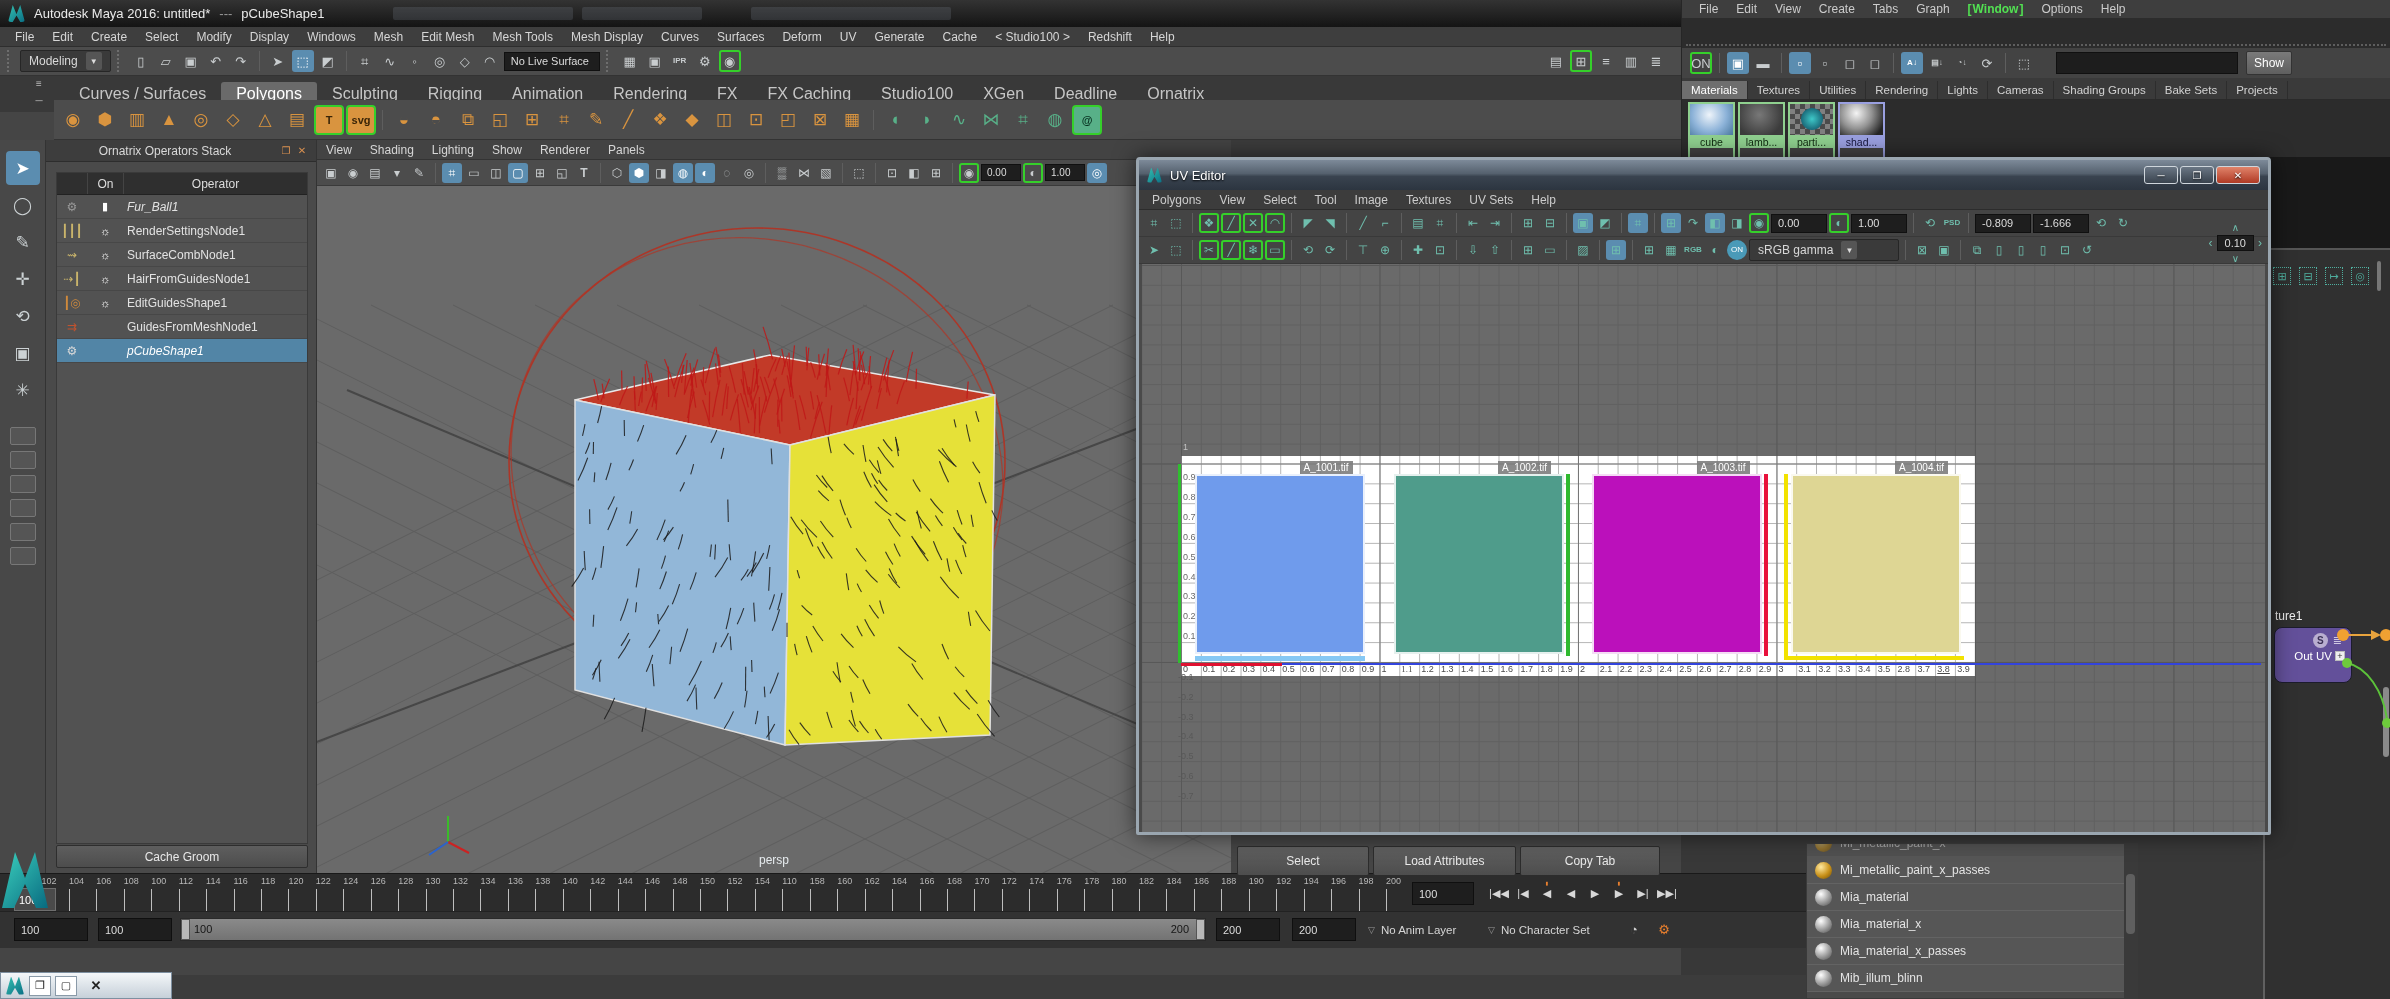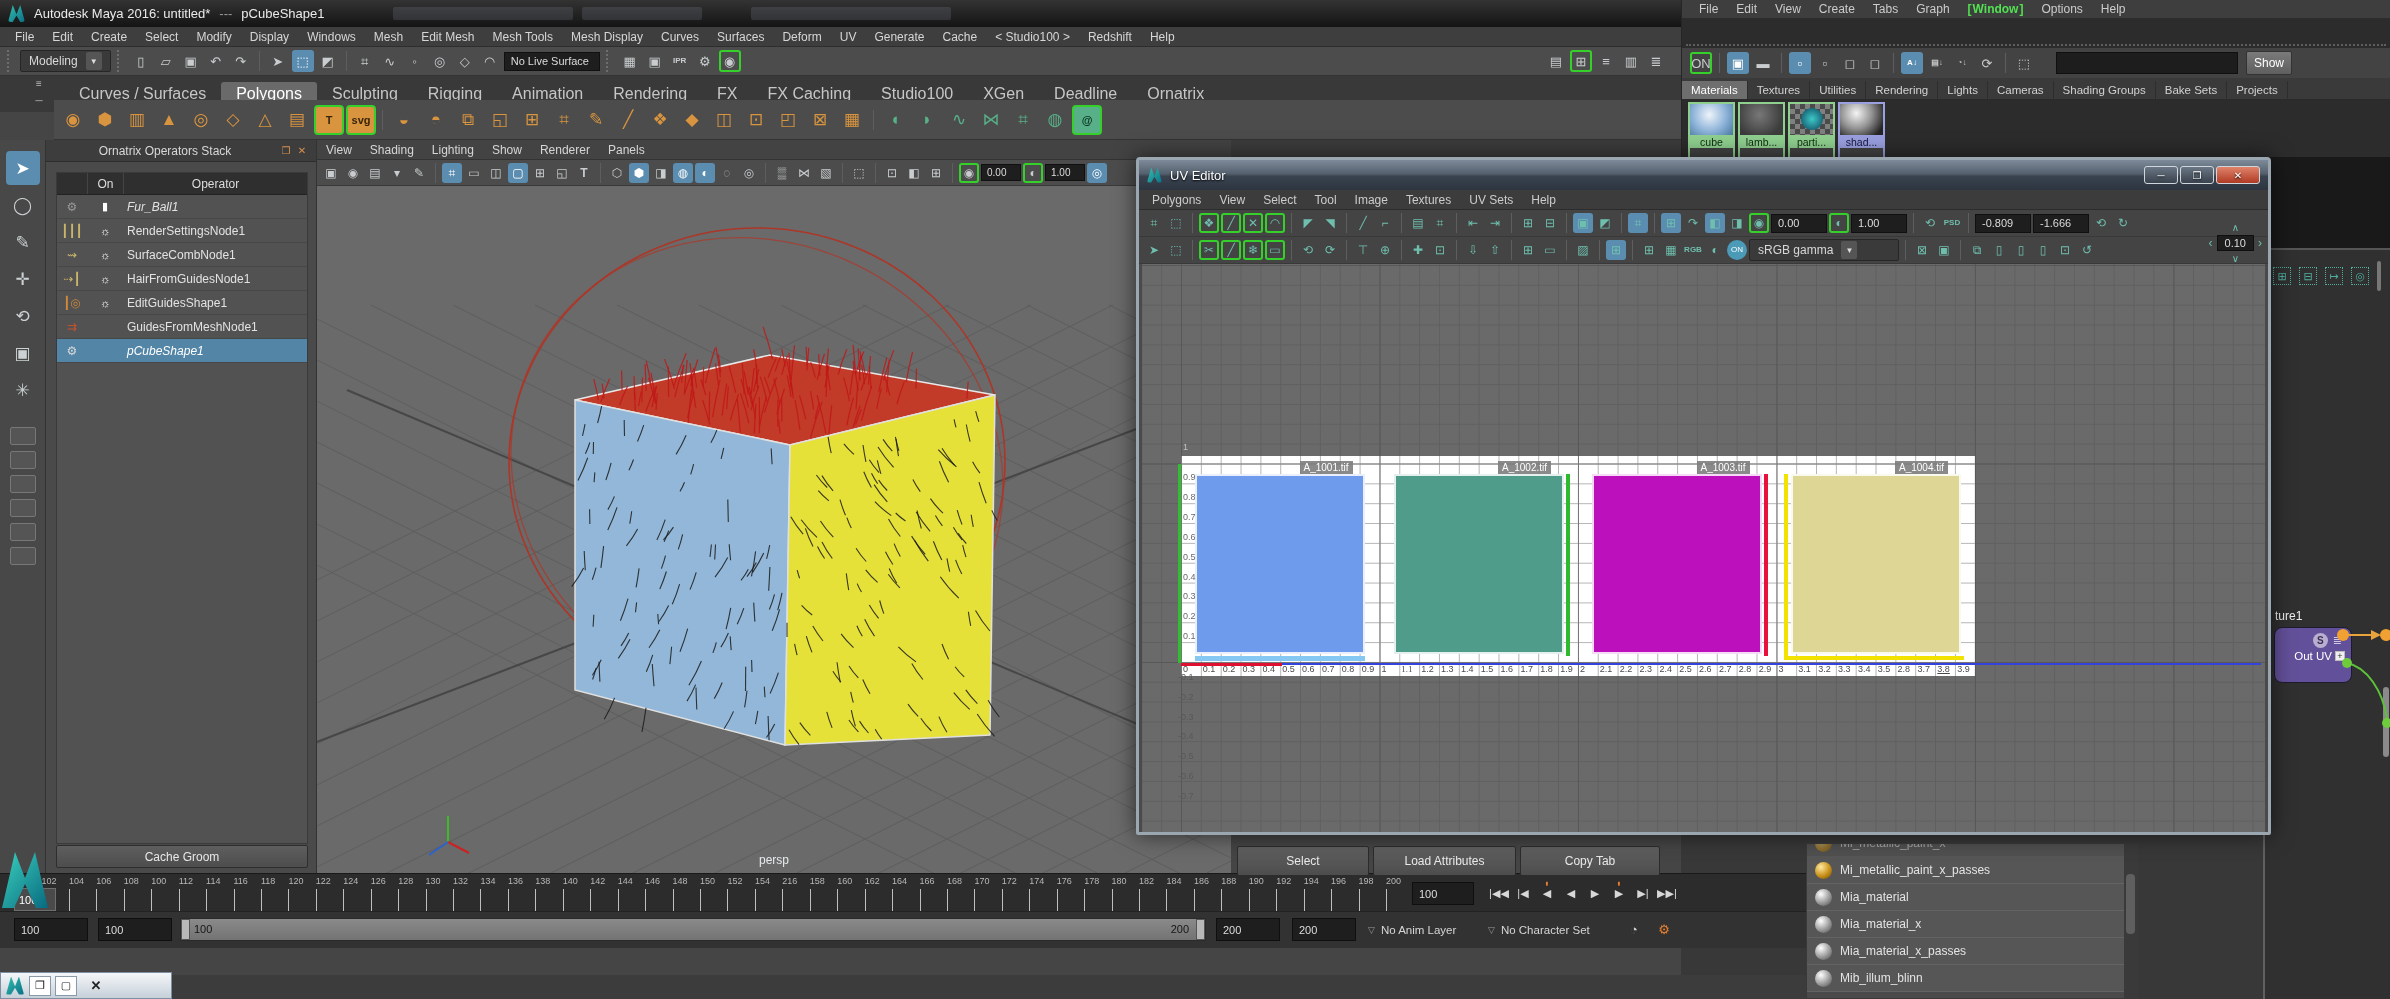--- a/index.html
+++ b/index.html
@@ -1240,21 +1240,21 @@
         <span class="tlnum" style="left: 507.92px;">136</span>
         <span class="tlnum" style="left: 535.36px;">138</span>
         <span class="tlnum" style="left: 562.8px;">140</span>
         <span class="tlnum" style="left: 590.24px;">142</span>
         <span class="tlnum" style="left: 617.68px;">144</span>
         <span class="tlnum" style="left: 645.12px;">146</span>
         <span class="tlnum" style="left: 672.56px;">148</span>
         <span class="tlnum" style="left: 700px;">150</span>
         <span class="tlnum" style="left: 727.44px;">152</span>
         <span class="tlnum" style="left: 754.88px;">154</span>
-        <span class="tlnum" style="left: 782.32px;">216</span>
+        <span class="tlnum" style="left: 782.32px;">110</span>
         <span class="tlnum" style="left: 809.76px;">158</span>
         <span class="tlnum" style="left: 837.2px;">160</span>
         <span class="tlnum" style="left: 864.64px;">162</span>
         <span class="tlnum" style="left: 892.08px;">164</span>
         <span class="tlnum" style="left: 919.52px;">166</span>
         <span class="tlnum" style="left: 946.96px;">168</span>
         <span class="tlnum" style="left: 974.4px;">170</span>
         <span class="tlnum" style="left: 1001.84px;">172</span>
         <span class="tlnum" style="left: 1029.28px;">174</span>
         <span class="tlnum" style="left: 1056.72px;">176</span>

